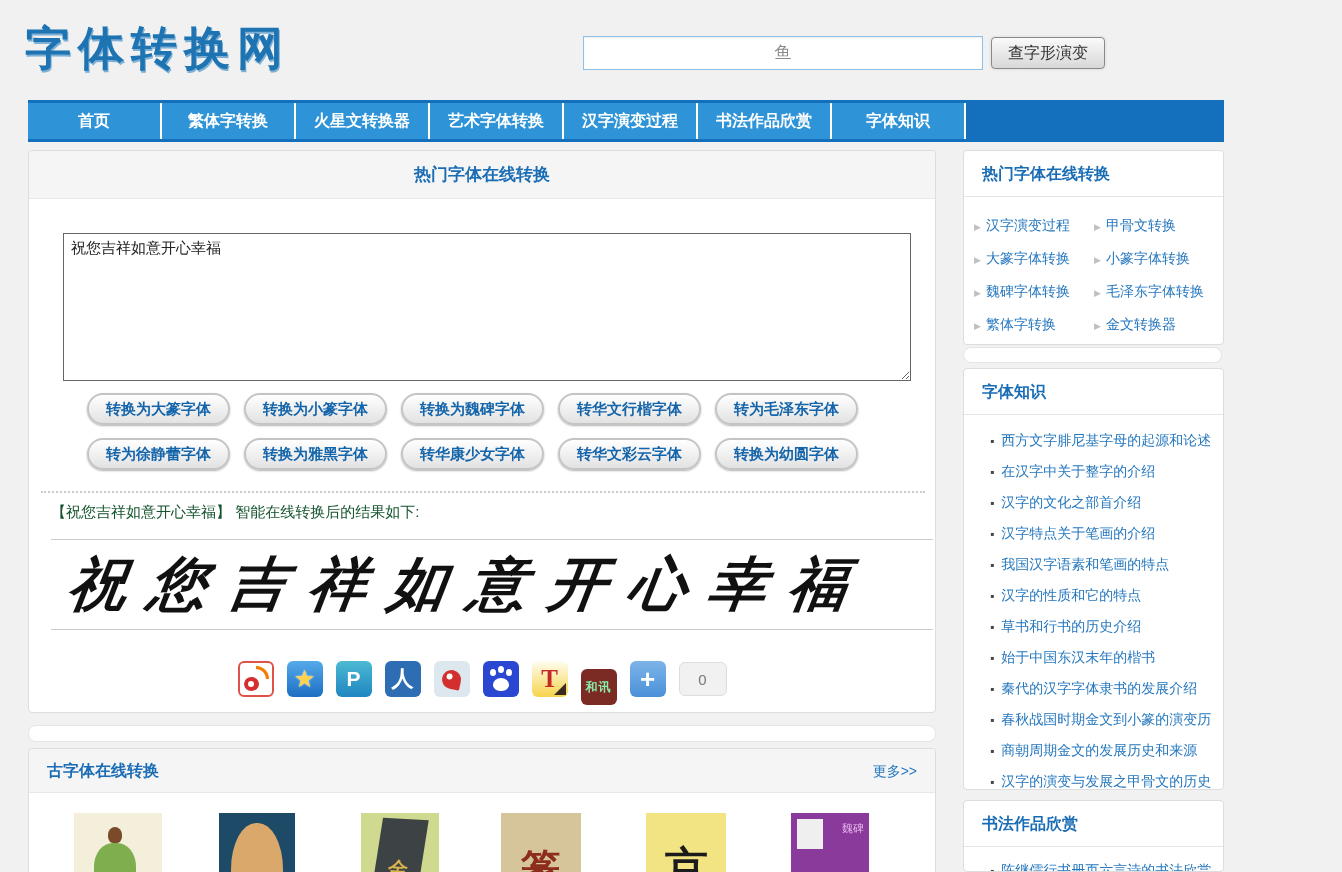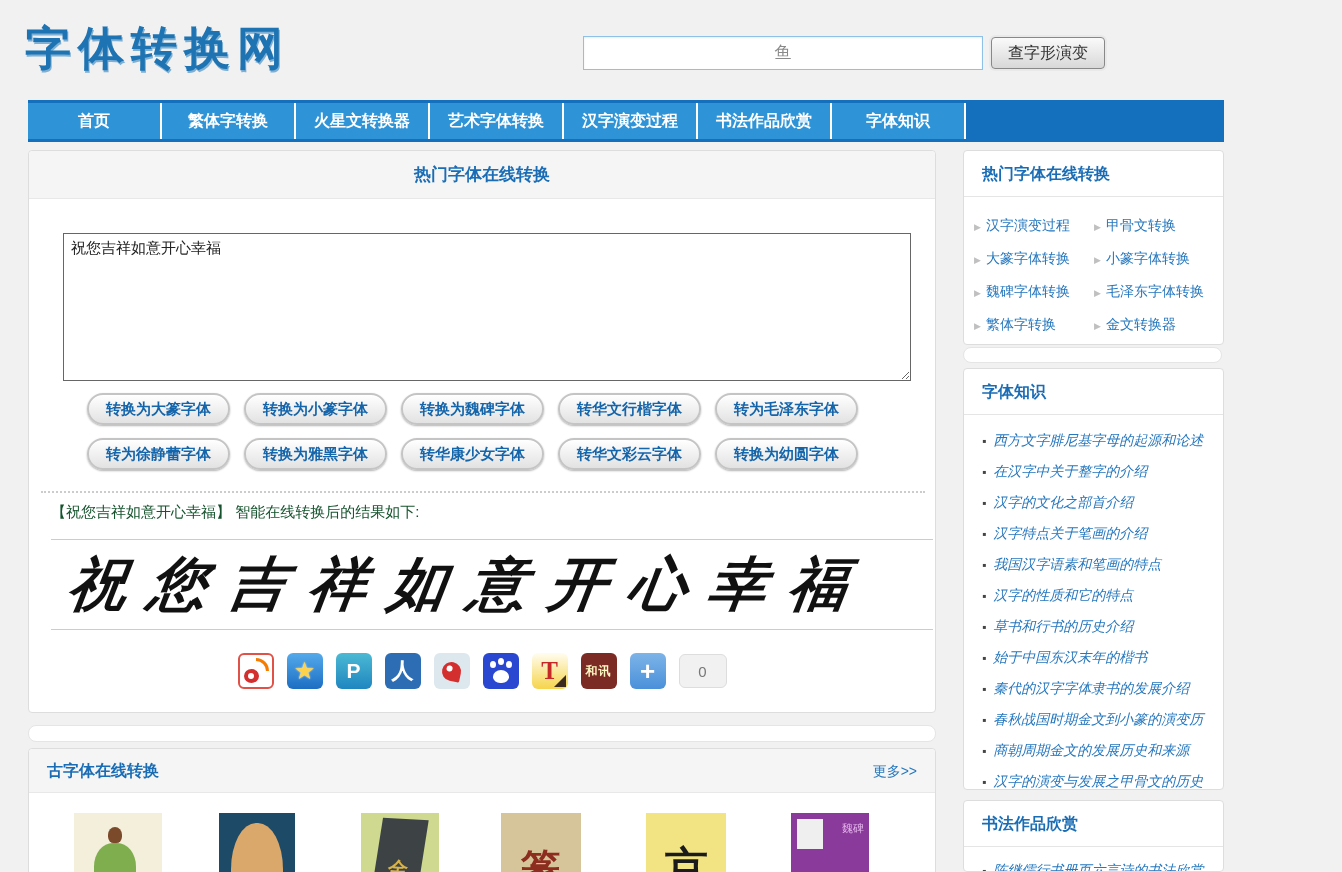--- a/index.html
+++ b/index.html
@@ -77,21 +77,21 @@
   .si-tieba { background:#2947d0; }
   .si-tieba .pad { position:absolute; left:10px; bottom:6px; width:16px; height:13px;
         background:#fff; border-radius:50% 50% 45% 45%; }
   .si-tieba .toe1,.si-tieba .toe2,.si-tieba .toe3 { position:absolute; width:6px; height:7px;
         background:#fff; border-radius:50%; top:8px; }
   .si-tieba .toe1 { left:7px; } .si-tieba .toe2 { left:15px; top:5px; } .si-tieba .toe3 { left:23px; }
   .si-qqt { background:linear-gradient(#fffdf0,#f6d44c); color:#c62828; font-size:25px;
         font-weight:bold; font-family:"Liberation Serif", serif; }
   .si-qqt::after { content:""; position:absolute; right:2px; bottom:2px; width:0; height:0;
         border-left:12px solid transparent; border-bottom:12px solid #3a2a20; }
-  .si-hexun { background:#7c2a24; color:#fef9c3; font-size:12px; font-weight:bold; letter-spacing:1px; }
+  .si-hexun { background:#7c2a24; color:#86efac; font-size:12px; font-weight:bold; letter-spacing:1px;margin-top:16px; }
   .si-more { background:linear-gradient(#7db4e8,#4a90d9); color:#fff; font-size:26px; font-weight:bold; }
   .share-count { width:48px; height:34px; background:#f1f1f1; border:1px solid #ddd;
         border-radius:6px; color:#777; font-size:15px; display:flex; align-items:center;
         justify-content:center; flex:0 0 auto; }
 
   .strip-main { left:28px; top:725px; width:908px; height:17px; }
 
   
   .panel-ancient { left:28px; top:748px; width:908px; height:320px; }
   .panel-ancient .panel-head { padding:0 18px; display:flex; justify-content:space-between;
@@ -123,21 +123,21 @@
         border:1px solid #ddd; border-radius:4px; overflow:hidden; }
   .sb-head { height:46px; line-height:46px; padding-left:18px; color:#1a6db5;
         font-weight:bold; font-size:16px; border-bottom:1px solid #e5e5e5; }
   .sb-hot { top:150px; height:195px; }
   .hot-grid { display:flex; flex-wrap:wrap; padding:12px 0 0 10px; }
   .hot-link { width:120px; height:33px; line-height:33px; font-size:14px; color:#2577be;
         text-decoration:none; cursor:pointer; white-space:nowrap; }
   .hot-link .arr { color:#c0c0c0; font-size:9px; margin-right:5px; }
   .strip-sb { left:963px; top:347px; width:259px; height:16px; }
   .sb-know { top:368px; height:422px; }
-  .know-list { list-style:none; padding:10px 0 0 18px;font-style:italic; }
+  .know-list { list-style:none; padding:10px 0 0 26px; }
   .know-list li { height:31px; line-height:31px; font-size:14px; white-space:nowrap; overflow:hidden; }
   .know-list .blt { color:#444; margin-right:7px; font-size:12px; }
   .know-list a { color:#2577be; text-decoration:none; cursor:pointer; }
   .sb-callig { top:800px; height:72px; }
   .sb-callig .know-list { padding-top:8px; }
 </style>
 </head>
 <body>
 
 <div class="logo">字体转换网</div>

